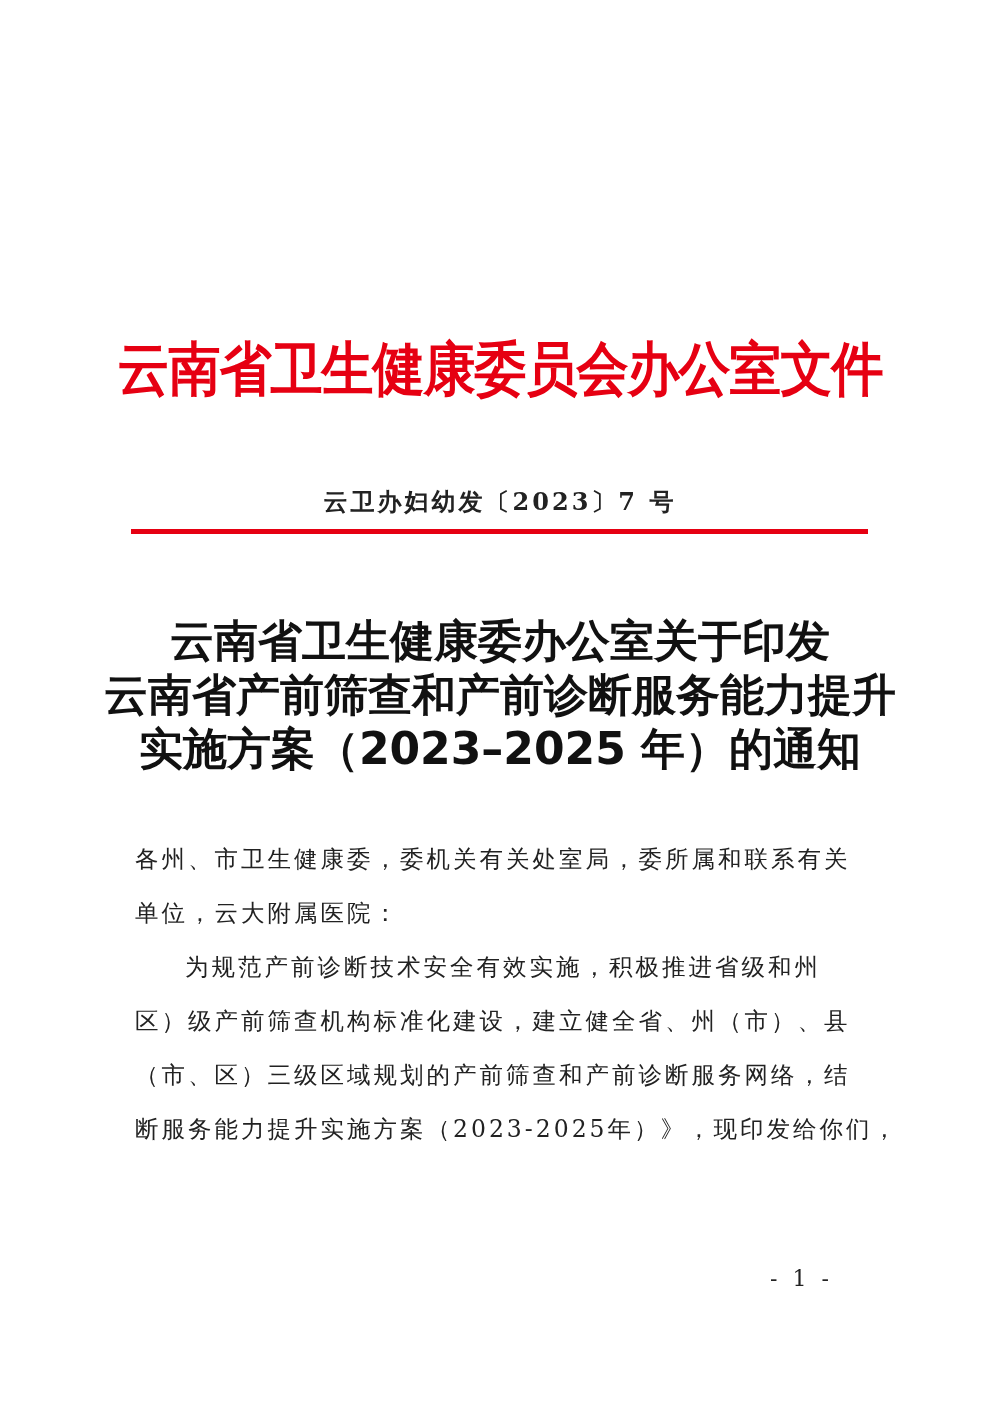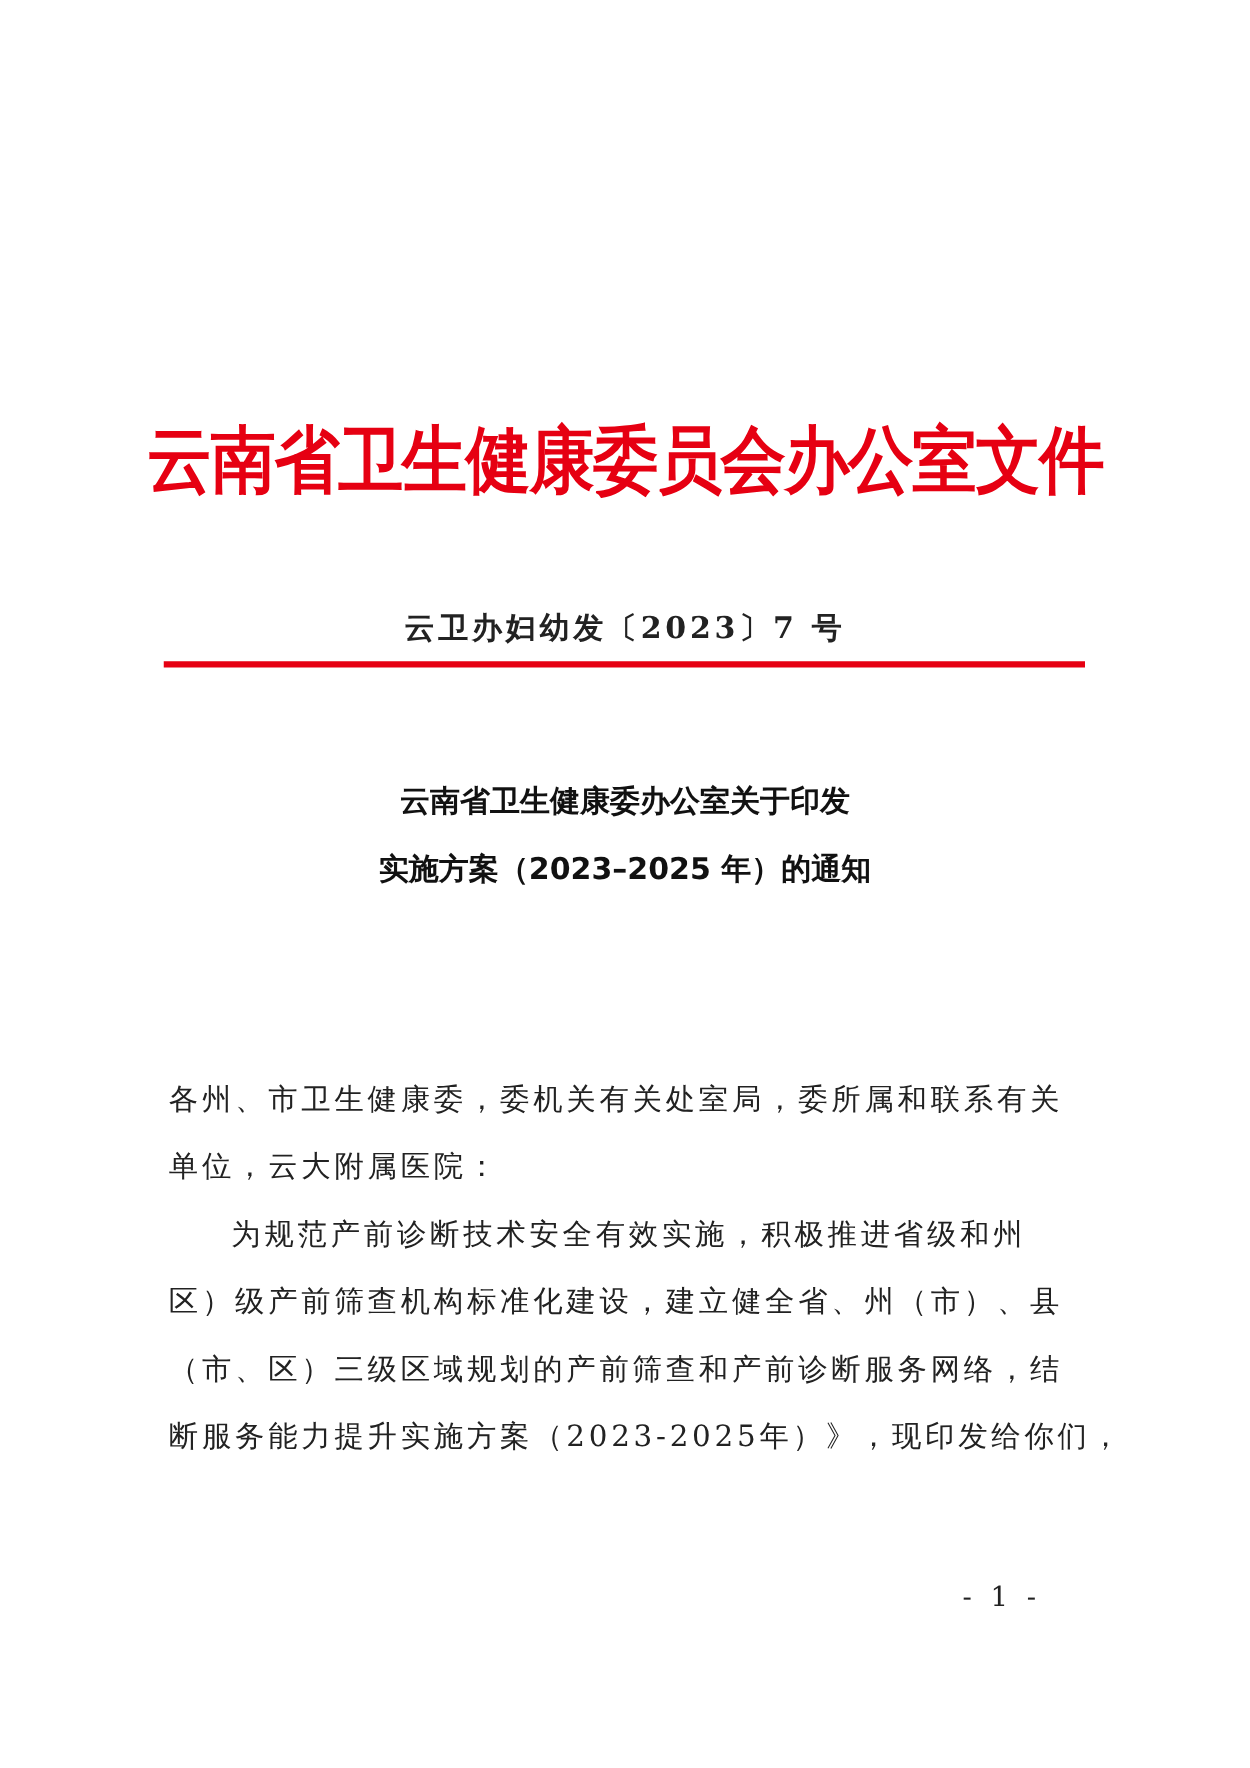--- a/index.html
+++ b/index.html
@@ -34,27 +34,27 @@
     .red-rule {
       position: absolute; left: 131px; width: 737px; top: 529px; height: 5px;
       background: #e60012;
     }
 
     .notice-title {
       position: absolute; left: 0; width: 1000px; top: 614px;
       text-align: center;
       font-family: "DejaVu Sans", "Liberation Sans", sans-serif;
       font-weight: bold;
-      font-size: 24px; line-height: 54px;
+      font-size: 44px; line-height: 54px;
       color: #111;
     }
     .notice-title div { white-space: nowrap; }
 
     .body-text {
-      position: absolute; left: 135px; width: 730px; top: 852px;
+      position: absolute; left: 135px; width: 730px; top: 832px;
       font-size: 23.5px; line-height: 54px;
       color: #222;
       letter-spacing: 3px;
     }
     .body-text .line { white-space: nowrap; height: 54px; }
     .body-text .indent { padding-left: 50px; }
 
     .page-number {
       position: absolute; left: 770px; top: 1264px;
       font-size: 22px; line-height: 30px;
@@ -68,20 +68,21 @@
 <div class="page">
 
   <div class="header-title">云南省卫生健康委员会办公室文件</div>
 
   <div class="doc-number">云卫办妇幼发〔2023〕7 号</div>
 
   <div class="red-rule"></div>
 
   <div class="notice-title">
     <div>云南省卫生健康委办公室关于印发</div>
+    <div>云南省产前筛查和产前诊断服务能力提升</div>
     <div>实施方案（2023–2025 年）的通知</div>
   </div>
 
   <div class="body-text">
     <div class="line">各州、市卫生健康委，委机关有关处室局，委所属和联系有关</div>
     <div class="line">单位，云大附属医院：</div>
     <div class="line indent">为规范产前诊断技术安全有效实施，积极推进省级和州</div>
     <div class="line">区）级产前筛查机构标准化建设，建立健全省、州（市）、县</div>
     <div class="line">（市、区）三级区域规划的产前筛查和产前诊断服务网络，结</div>
     <div class="line">断服务能力提升实施方案（2023-2025年）》，现印发给你们，</div>

